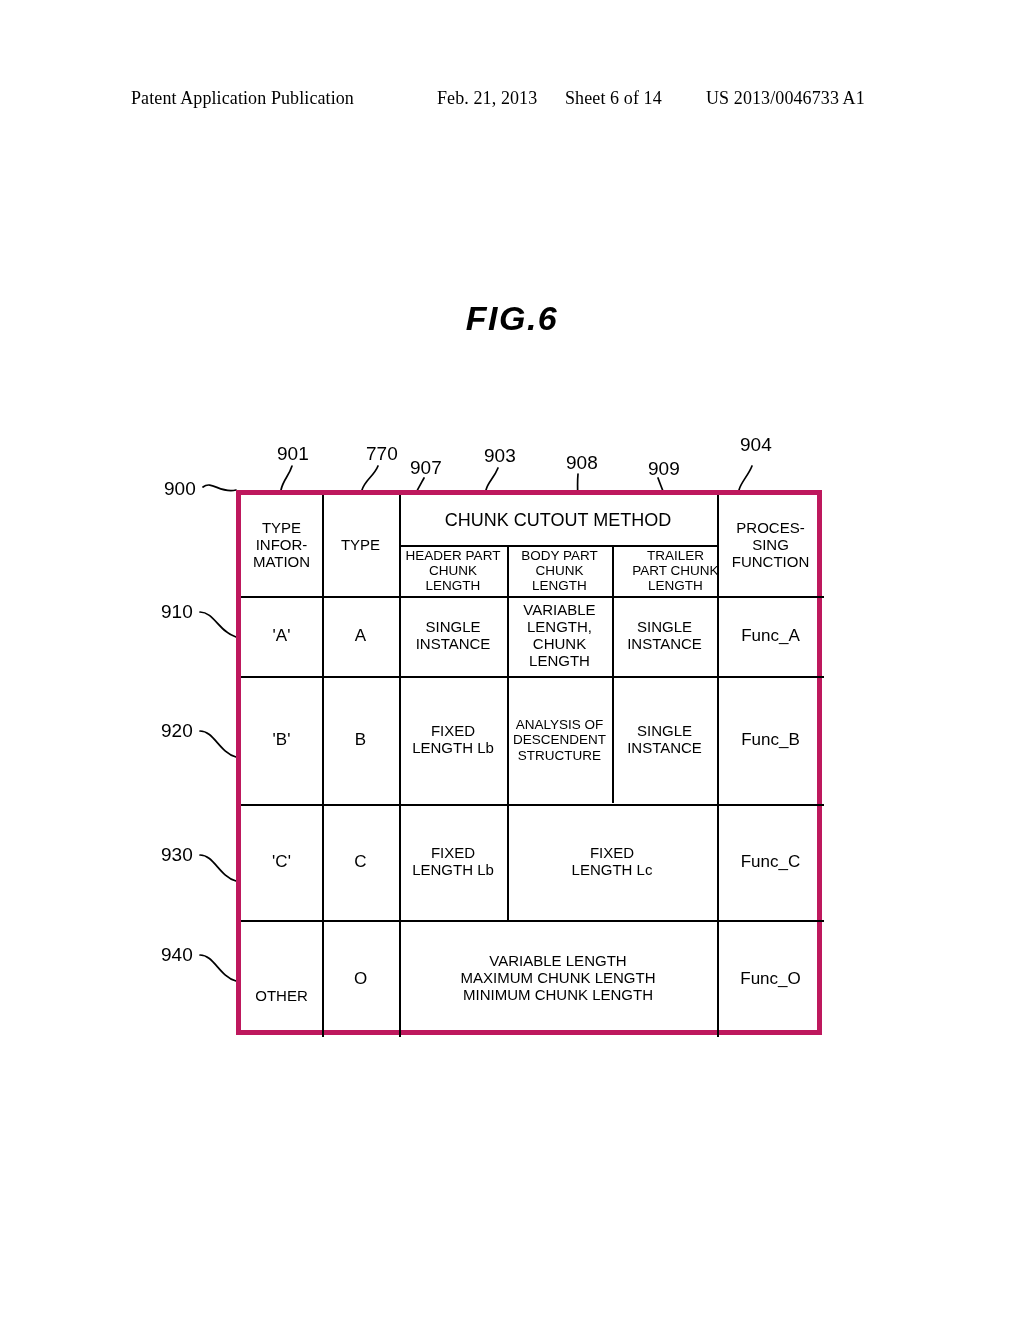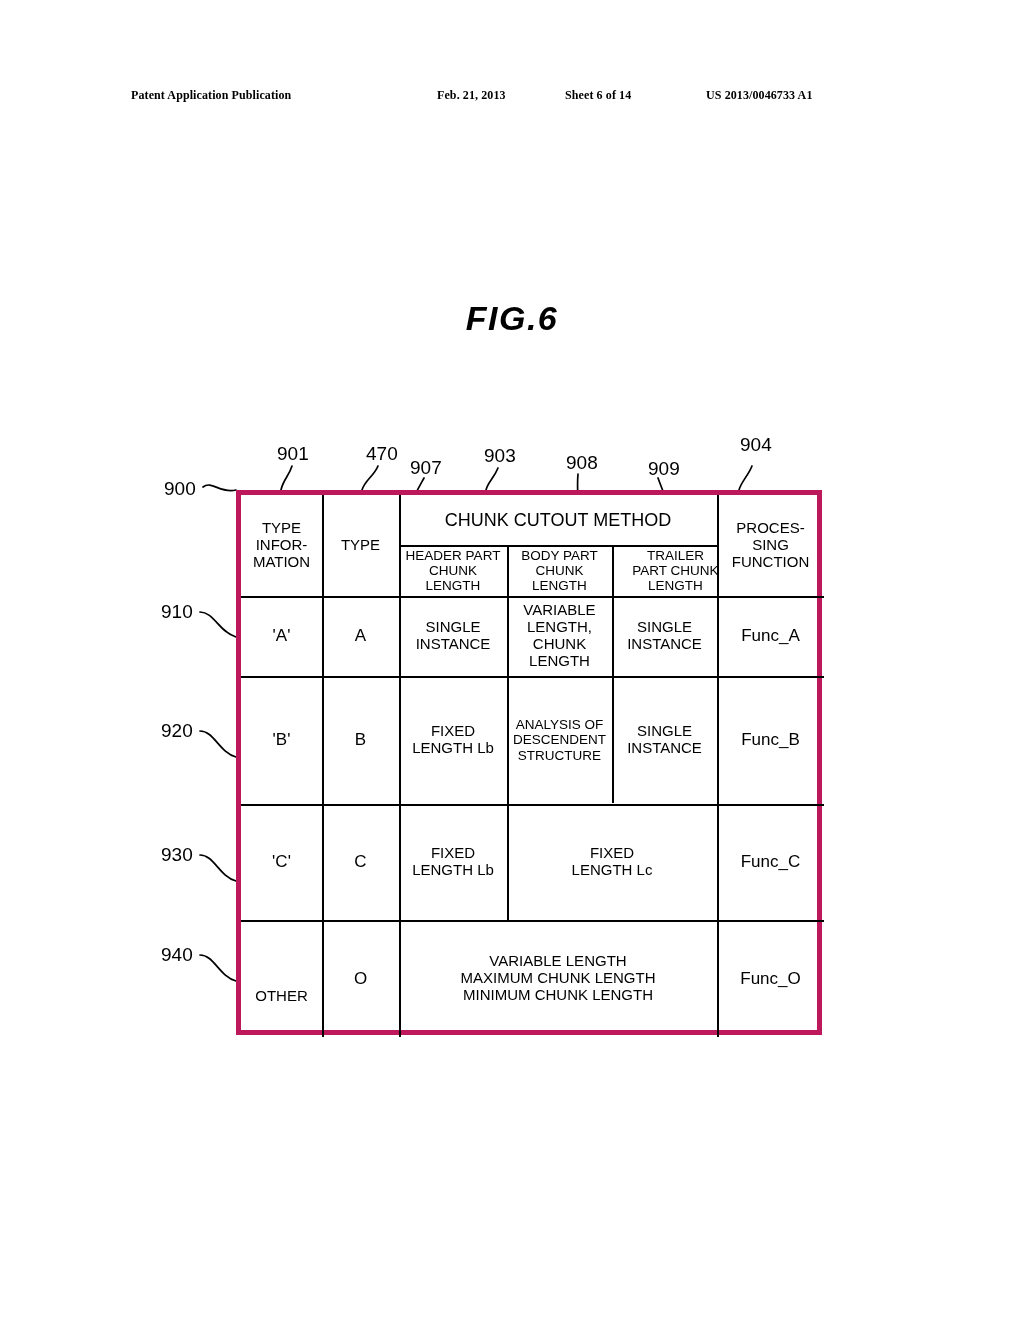--- a/index.html
+++ b/index.html
@@ -18,22 +18,22 @@
   }
 
   
   .page-header {
     position: absolute;
     top: 88px;
     left: 0;
     width: 1024px;
     height: 26px;
     font-family: "Liberation Serif", serif;
-    font-weight: bold;
-    font-size: 12px;
+    font-weight: normal;
+    font-size: 18px;
     letter-spacing: 0.1px;
     white-space: nowrap;
   }
   .ph-pub   { position: absolute; left: 131px; top: 0; }
   .ph-date  { position: absolute; left: 437px; top: 0; }
   .ph-sheet { position: absolute; left: 565px; top: 0; }
   .ph-num   { position: absolute; left: 706px; top: 0; }
 
   
   .fig-title {
@@ -149,21 +149,21 @@
       <path d="M 200 731 C 214 731, 219 752, 236 757"></path>
 
       <path d="M 200 855 C 214 855, 219 876, 236 881"></path>
 
       <path d="M 200 955 C 214 955, 219 976, 236 981"></path>
     </g>
   </svg>
 
   <div class="refnum" style="left:164px; top:478px;">900</div>
   <div class="refnum" style="left:277px; top:443px;">901</div>
-  <div class="refnum" style="left:366px; top:443px;">470</div>
+  <div class="refnum" style="left:366px; top:443px;">770</div>
   <div class="refnum" style="left:410px; top:457px;">907</div>
   <div class="refnum" style="left:484px; top:445px;">903</div>
   <div class="refnum" style="left:566px; top:452px;">908</div>
   <div class="refnum" style="left:648px; top:458px;">909</div>
   <div class="refnum" style="left:740px; top:434px;">904</div>
   <div class="refnum" style="left:161px; top:601px;">910</div>
   <div class="refnum" style="left:161px; top:720px;">920</div>
   <div class="refnum" style="left:161px; top:844px;">930</div>
   <div class="refnum" style="left:161px; top:944px;">940</div>
 

